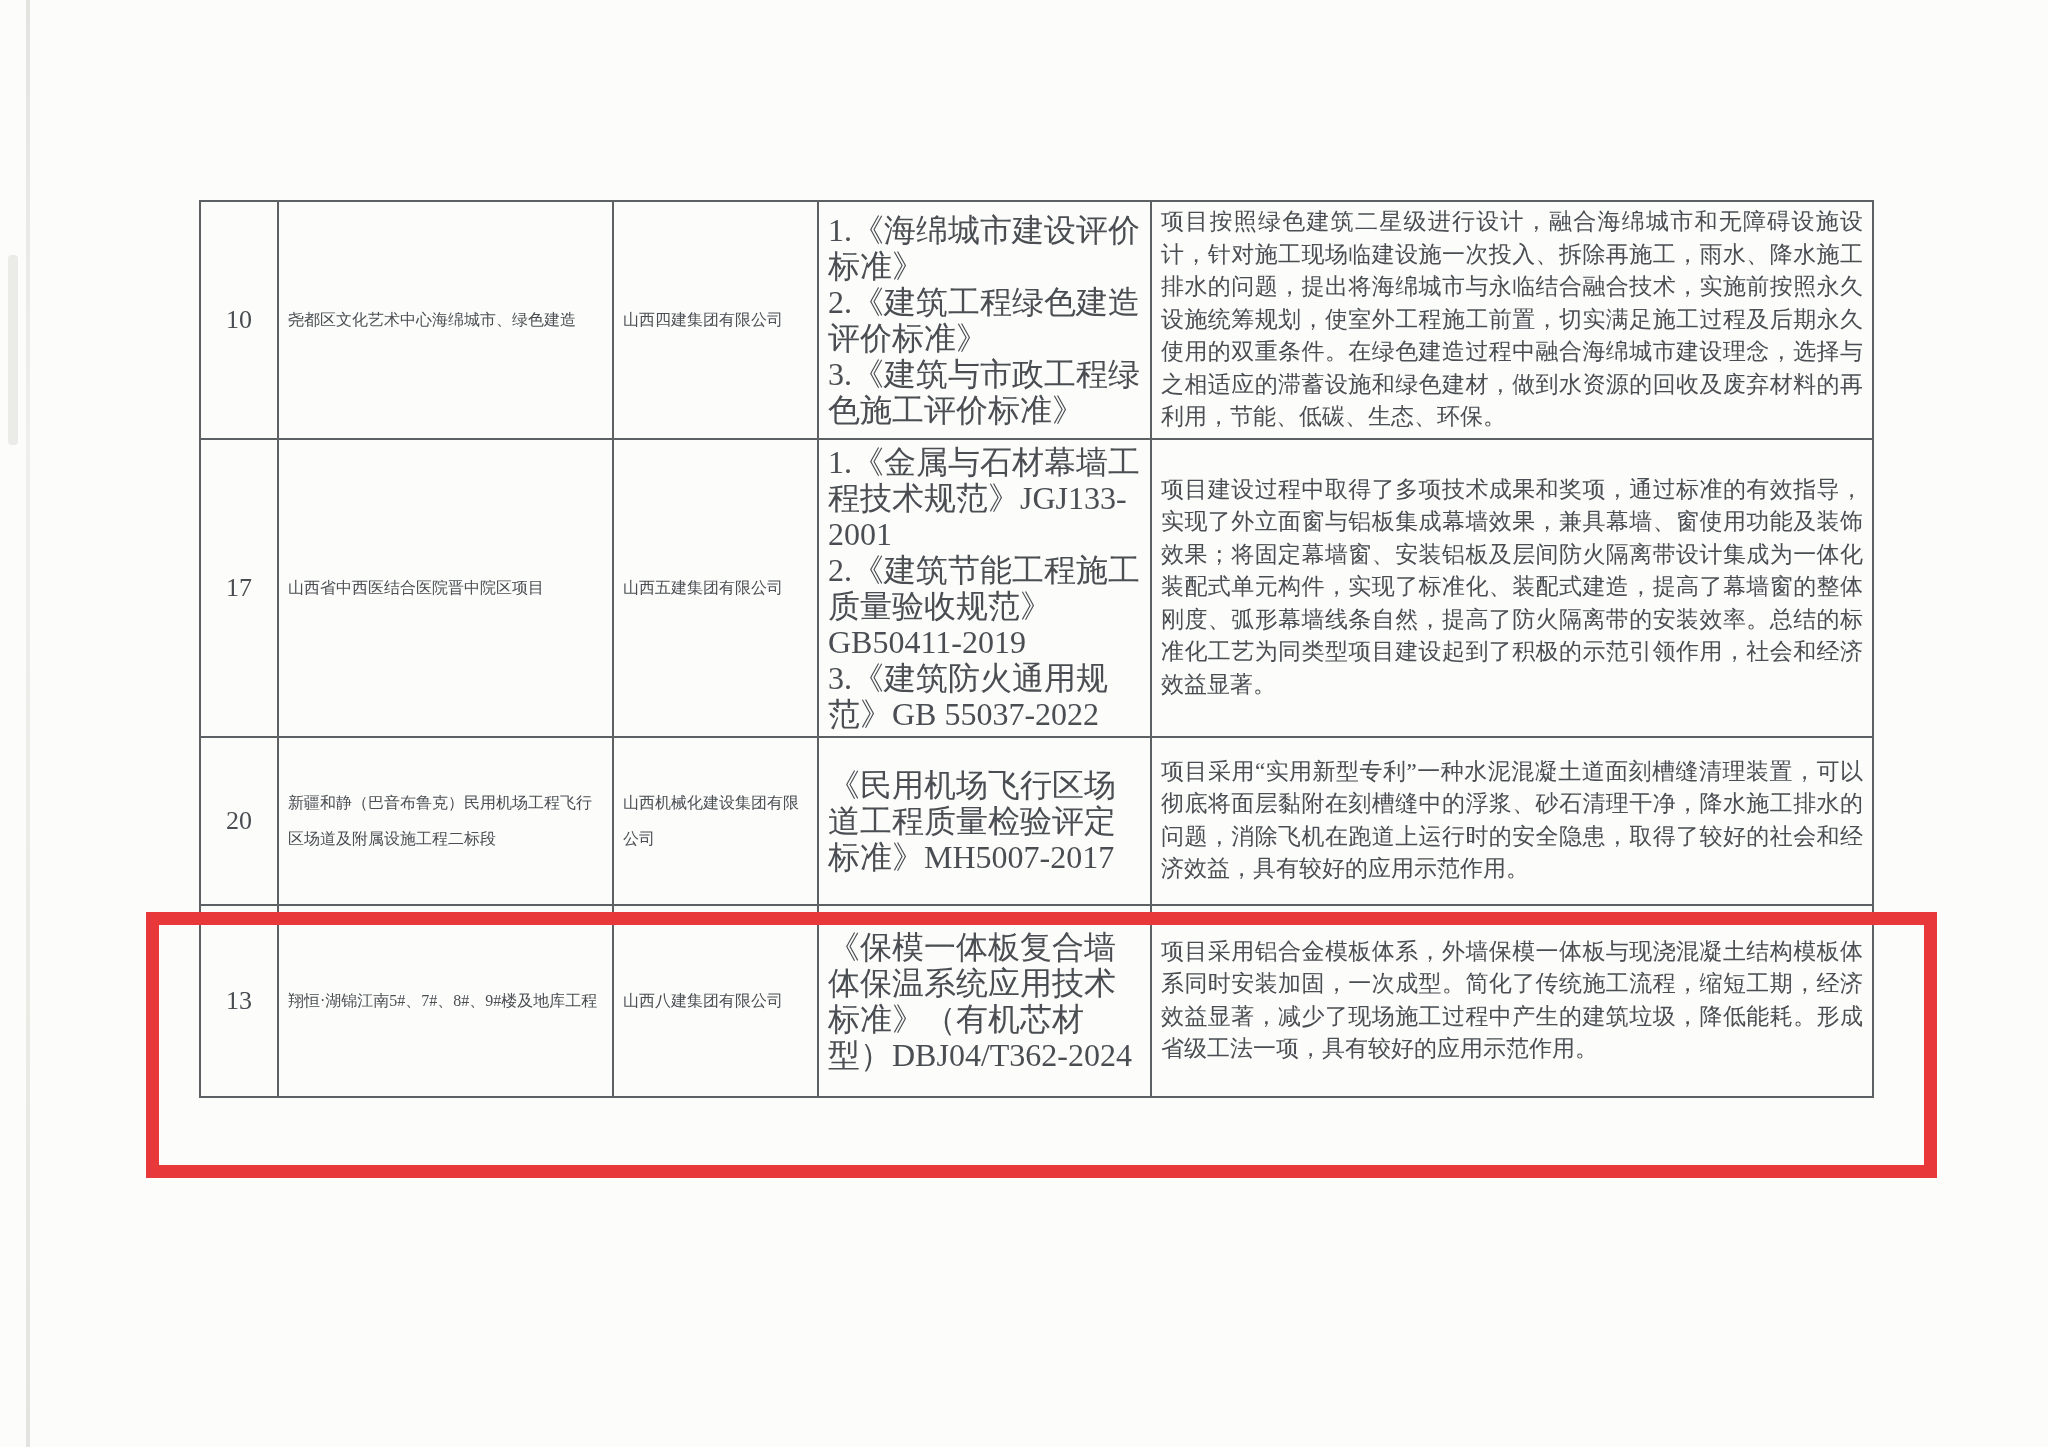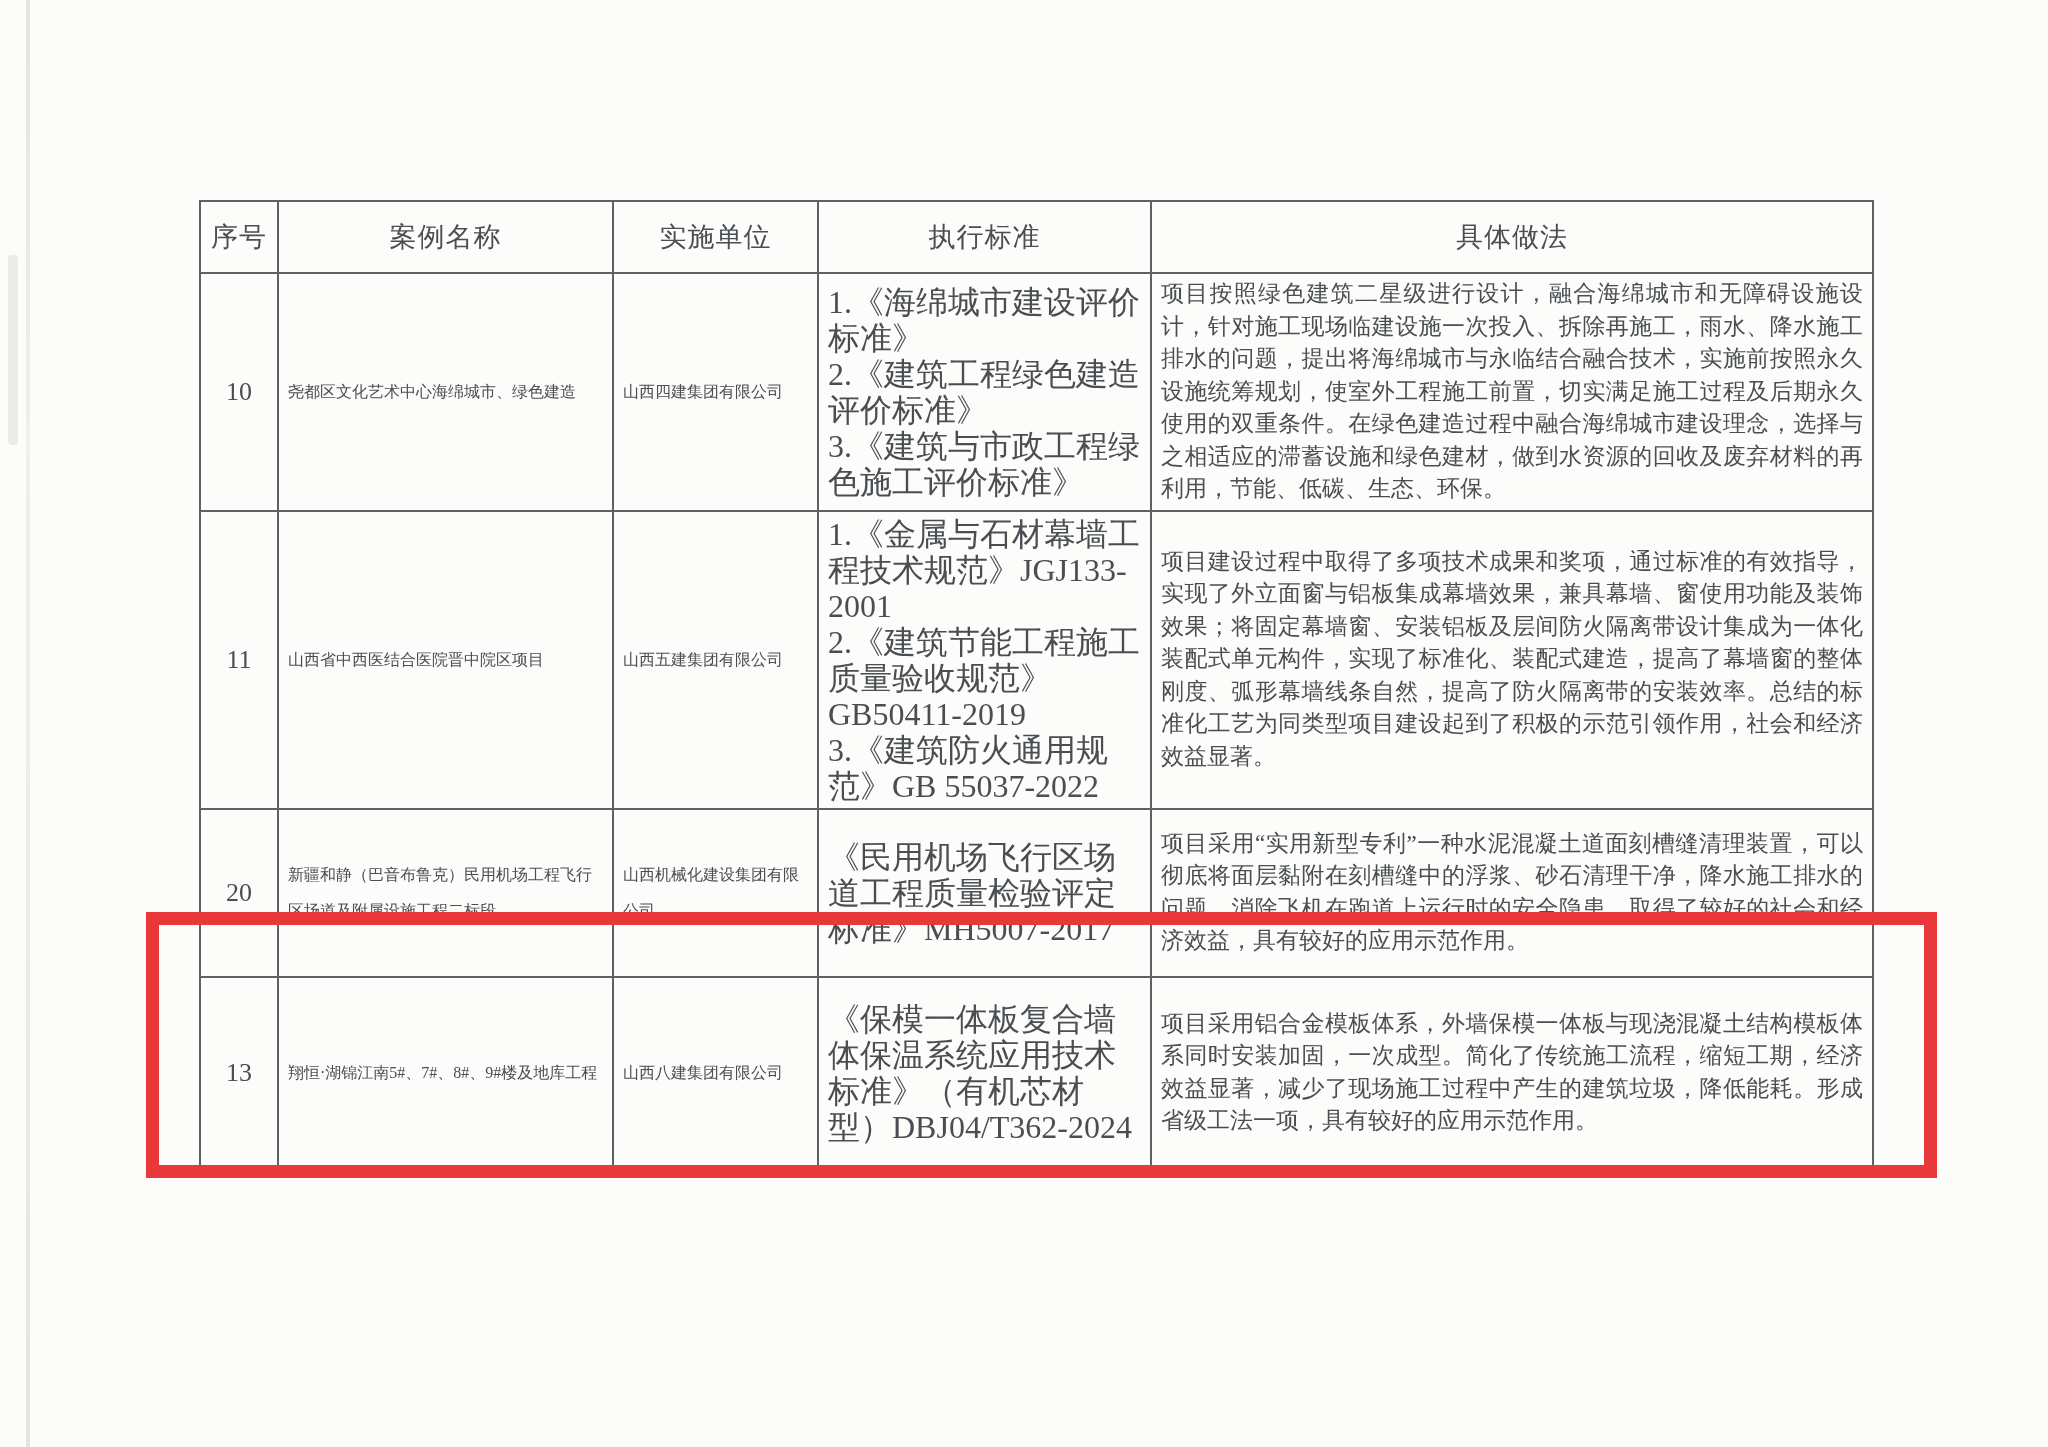--- a/index.html
+++ b/index.html
@@ -66,40 +66,33 @@
 
   <table class="cases">
     <colgroup>
       <col style="width:78px">
       <col style="width:335px">
       <col style="width:205px">
       <col style="width:333px">
       <col style="width:722px">
     </colgroup>
     <tbody>
-      <tr class="hdr">
-        <th>序号</th>
-        <th>案例名称</th>
-        <th>实施单位</th>
-        <th>执行标准</th>
-        <th>具体做法</th>
-      </tr>
 
       <tr class="r10">
         <td class="no">10</td>
         <td class="case">尧都区文化艺术中心海绵城市、绿色建造</td>
         <td class="unit">山西四建集团有限公司</td>
         <td class="std">1.《海绵城市建设评价标准》
 2.《建筑工程绿色建造评价标准》
 3.《建筑与市政工程绿色施工评价标准》</td>
         <td class="practice">项目按照绿色建筑二星级进行设计，融合海绵城市和无障碍设施设计，针对施工现场临建设施一次投入、拆除再施工，雨水、降水施工排水的问题，提出将海绵城市与永临结合融合技术，实施前按照永久设施统筹规划，使室外工程施工前置，切实满足施工过程及后期永久使用的双重条件。在绿色建造过程中融合海绵城市建设理念，选择与之相适应的滞蓄设施和绿色建材，做到水资源的回收及废弃材料的再利用，节能、低碳、生态、环保。</td>
       </tr>
 
       <tr class="r11">
-        <td class="no">11</td>
+        <td class="no">17</td>
         <td class="case">山西省中西医结合医院晋中院区项目</td>
         <td class="unit">山西五建集团有限公司</td>
         <td class="std">1.《金属与石材幕墙工程技术规范》JGJ133-2001
 2.《建筑节能工程施工质量验收规范》GB50411-2019
 3.《建筑防火通用规范》GB 55037-2022</td>
         <td class="practice">项目建设过程中取得了多项技术成果和奖项，通过标准的有效指导，实现了外立面窗与铝板集成幕墙效果，兼具幕墙、窗使用功能及装饰效果；将固定幕墙窗、安装铝板及层间防火隔离带设计集成为一体化装配式单元构件，实现了标准化、装配式建造，提高了幕墙窗的整体刚度、弧形幕墙线条自然，提高了防火隔离带的安装效率。总结的标准化工艺为同类型项目建设起到了积极的示范引领作用，社会和经济效益显著。</td>
       </tr>
 
       <tr class="r12">
         <td class="no">20</td>

